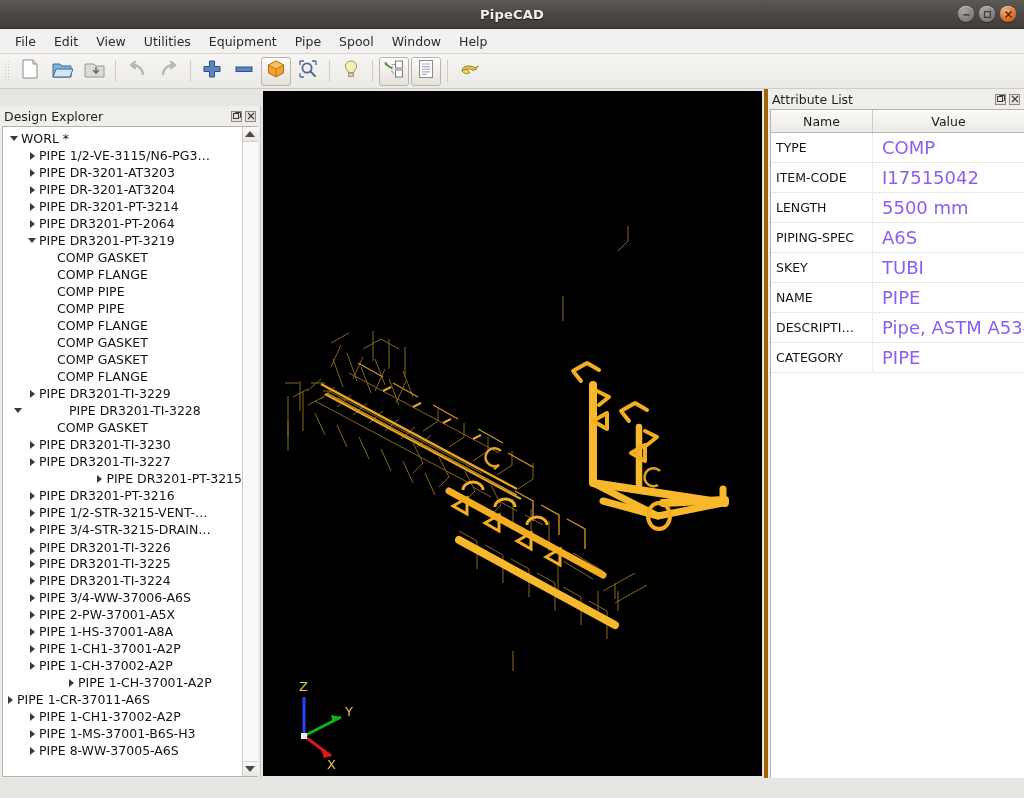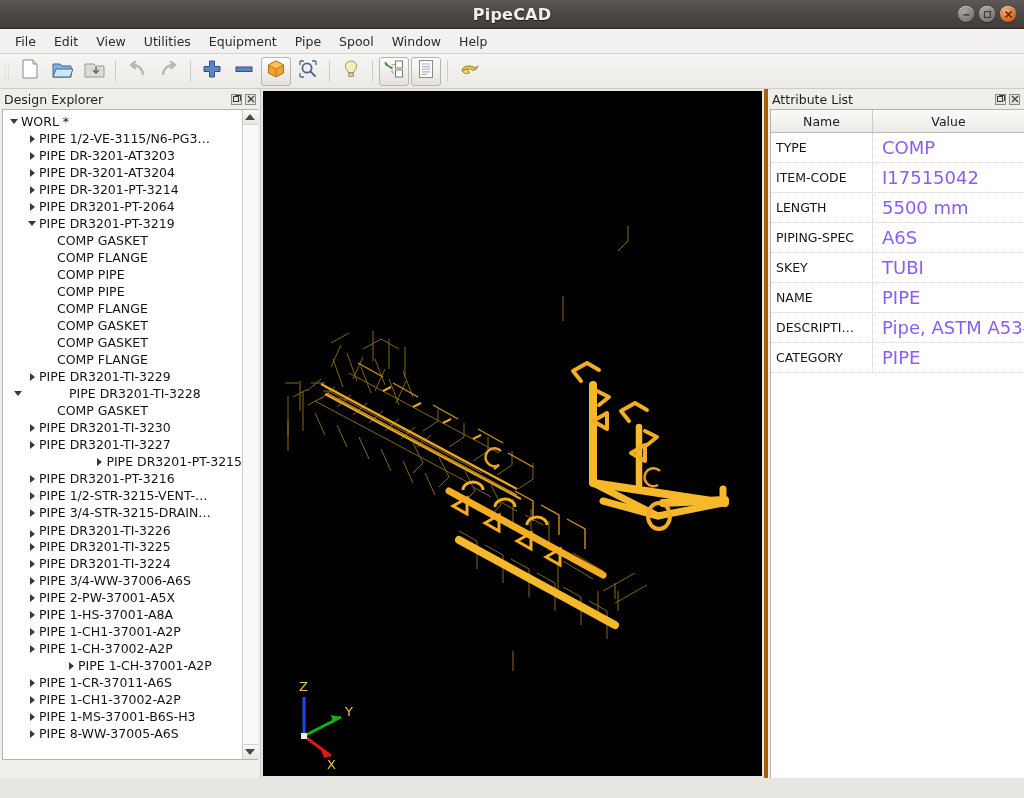--- a/index.html
+++ b/index.html
@@ -12,21 +12,21 @@
   #app { position: relative; width: 1024px; height: 798px; }
 
   
   .titlebar {
     position: absolute; left:0; top:0; width:1024px; height:29px;
     background: linear-gradient(to bottom, #5c5955 0%, #4b4845 50%, #403d3a 100%);
     border-bottom: 1px solid #2e2b29;
     display: flex; align-items: center; justify-content: center;
   }
   .titlebar .title {
-    color: #f2f0ee; font-size: 16px; font-weight: bold;
+    color: #f2f0ee; font-size: 13px; font-weight: bold;
     text-shadow: 0 1px 1px rgba(0,0,0,.6);
     letter-spacing: .2px;
   }
   .wctrls {
     position: absolute; right: 8px; top: 50%; transform: translateY(-50%);
     display: flex; gap: 5px; align-items: center;
   }
   .wbtn {
     width: 16px; height: 16px; border-radius: 50%;
     display: flex; align-items: center; justify-content: center;
@@ -86,21 +86,21 @@
   .dockbtns { display:flex; gap:3px; padding-right:4px; }
   .dockbtn {
     width: 11px; height: 11px; border: 1px solid #8d8a86;
     display:flex; align-items:center; justify-content:center;
     background: #e6e3df;
   }
   .dockbtn svg { display:block; }
 
   
   .leftdock {
-    position:absolute; left:0; top:89px; width:261px; height:689px;
+    position:absolute; left:0; top:106px; width:261px; height:689px;
     background:#f0eeeb;
     border-right: 1px solid #c9c5c0;
   }
   .tree-wrap {
     position:absolute; left:2px; top:20px; right:2px; bottom:18px;
     background:#fff; border:1px solid #b5b1ac;
     display:flex;
   }
   .tree {
     flex:1; overflow:hidden; position:relative;
@@ -529,21 +529,21 @@
               <span class="arrow-r"></span>
             </span>
             <span class="lbl">PIPE 1-CH-37002-A2P</span>
           </div>
           <div class="trow" style="padding-left: 22px; margin-left: 39px;">
             <span class="tw">
               <span class="arrow-r"></span>
             </span>
             <span class="lbl">PIPE 1-CH-37001-A2P</span>
           </div>
-          <div class="trow" style="padding-left: 22px;">
+          <div class="trow" style="">
             <span class="tw">
               <span class="arrow-r"></span>
             </span>
             <span class="lbl">PIPE 1-CR-37011-A6S</span>
           </div>
           <div class="trow" style="padding-left: 22px;">
             <span class="tw">
               <span class="arrow-r"></span>
             </span>
             <span class="lbl">PIPE 1-CH1-37002-A2P</span>

